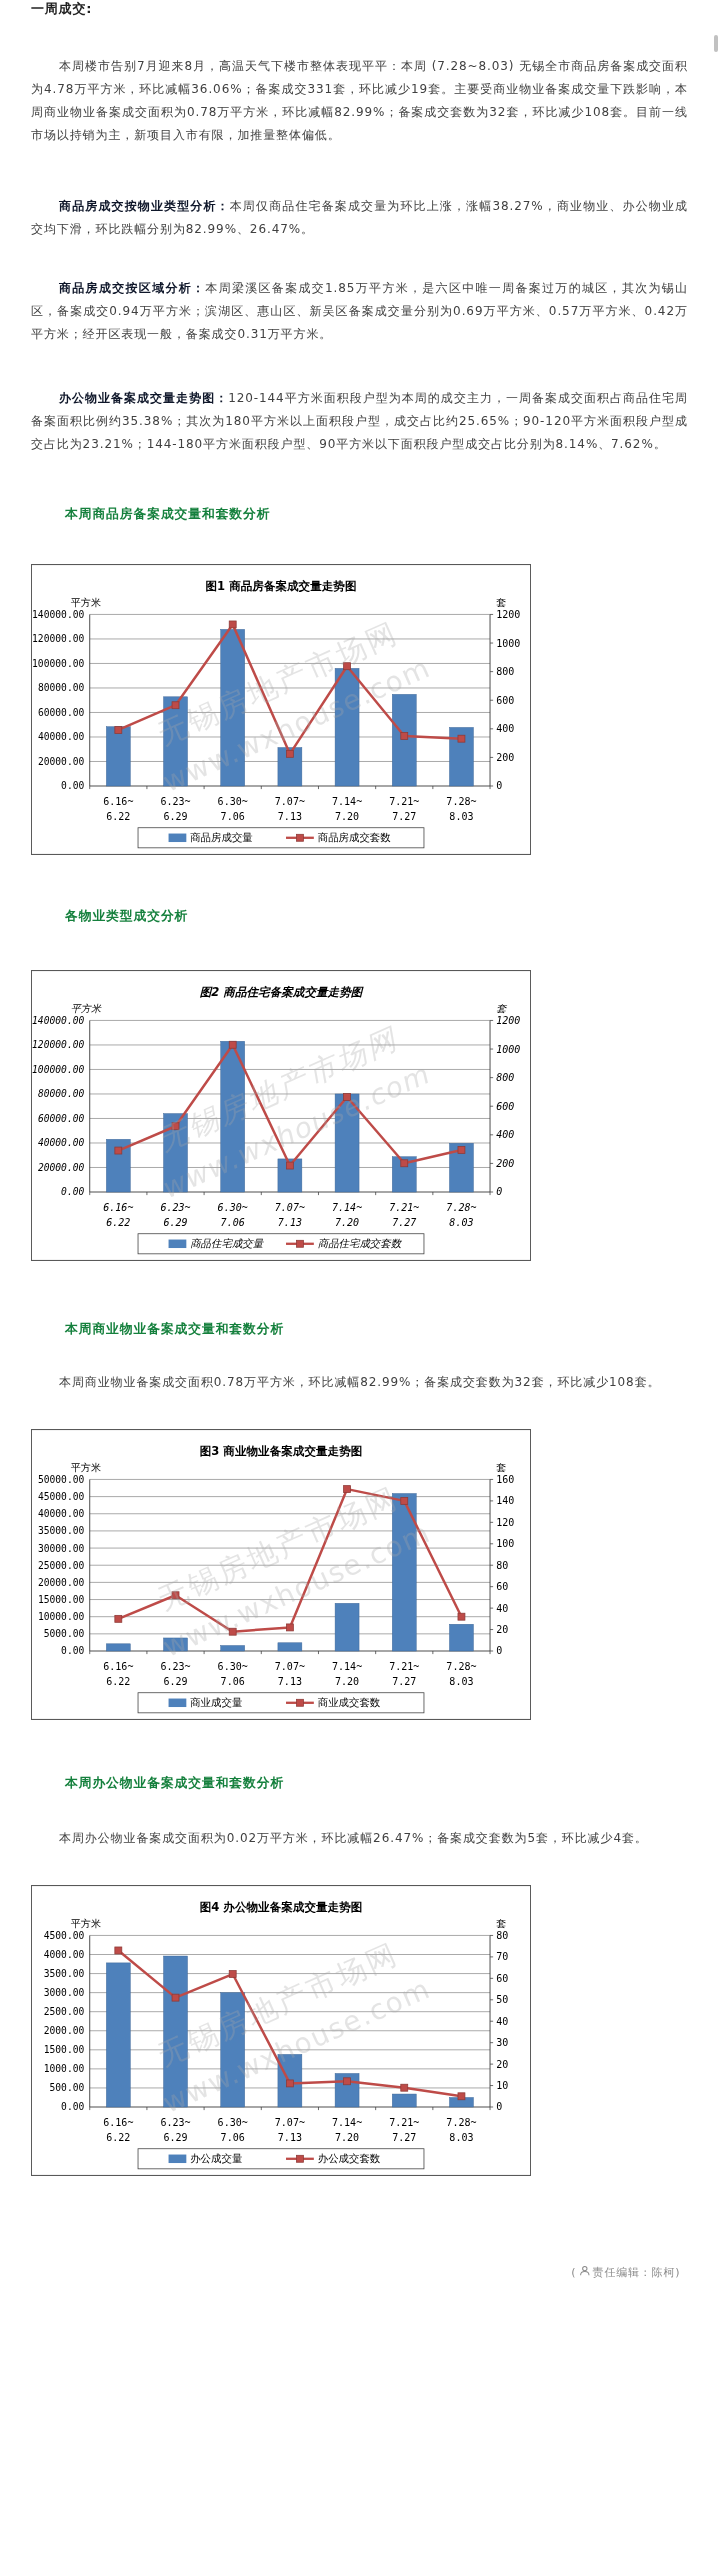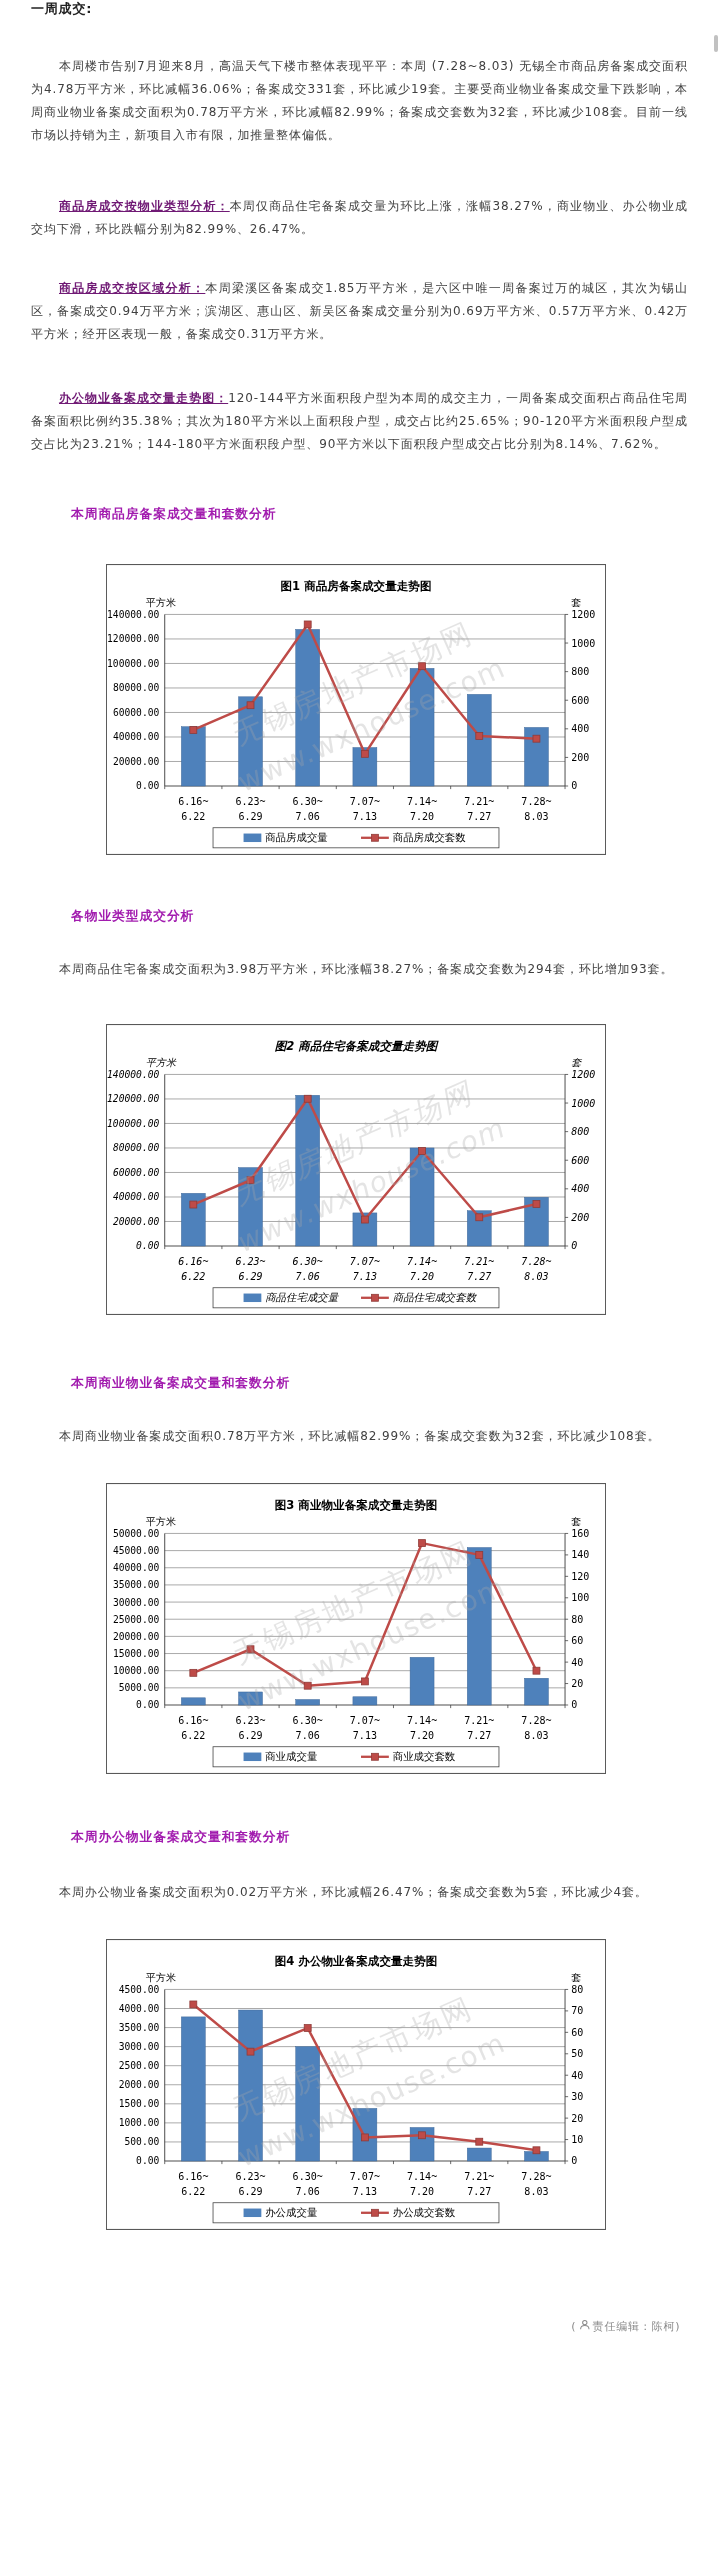--- a/index.html
+++ b/index.html
@@ -5,23 +5,23 @@
   html,body{margin:0;padding:0;}
   body{
     width:719px;height:2576px;overflow:hidden;position:relative;
     background:#ffffff;
     font-family:"DejaVu Sans","Liberation Sans",sans-serif;
     color:#3b3b3b;
   }
   .content{margin-left:31px;width:657px;}
   .h1{font-size:13px;font-weight:bold;color:#222;margin:0;line-height:18.5px;letter-spacing:0.8px;}
   .para{font-size:12px;line-height:23px;margin:0;text-indent:28px;text-align:justify;letter-spacing:0.9px;color:#404040;}
-  .para b{color:#701a75;text-decoration:underline;}
-  .h2{font-size:12.8px;font-weight:bold;color:#a21caf;margin:12px;line-height:23px;text-indent:28px;letter-spacing:0.9px;}
-  .chart{width:500px;margin-left:75px;}
+  .para b{color:#0f172a;}
+  .h2{font-size:12.8px;font-weight:bold;color:#15803d;margin:6px;line-height:23px;text-indent:28px;letter-spacing:0.9px;}
+  .chart{width:500px;}
   .chart svg{display:block;}
   .footer{margin-top:88px;text-align:right;padding-right:7.7px;color:#8a8a8a;font-size:11px;line-height:17px;letter-spacing:0.8px;}
   .footer .person{vertical-align:-1.5px;margin:0 2.3px;}
   .scrollbar-track{position:absolute;top:0;right:0;width:6.2px;height:100%;}
   .scrollbar-thumb{position:absolute;top:35px;right:0.8px;width:4.6px;height:17px;background:#c1c1c1;border-radius:2.3px;}
   
   .mt-p1{margin-top:36px;}  .mt-p2{margin-top:48px;}  .mt-p3{margin-top:36px;}
   .mt-p4{margin-top:41px;}  .mt-h2a{margin-top:46px;} .mt-p5{margin-top:32px;}
   .mt-c1{margin-top:39px;}  .mt-h2b{margin-top:49px;} .mt-h2c{margin-top:31px;}
   .mt-p6{margin-top:31px;}  .mt-c2{margin-top:43px;font-style:italic;}  .mt-h2d{margin-top:56px;}
@@ -130,21 +130,20 @@
         <text x="206" y="358.5" font-size="13.5" fill="#000" font-family="&quot;DejaVu Sans&quot;,&quot;Liberation Sans&quot;,sans-serif">商品房成交量</text>
         <line x1="330" y1="354" x2="366" y2="354" stroke="#BE4B48" stroke-width="3"></line>
         <rect x="343.5" y="349.5" width="9" height="9" fill="#BE4B48" stroke="#8E3A37" stroke-width="1"></rect>
         <text x="371" y="358.5" font-size="13.5" fill="#000" font-family="&quot;DejaVu Sans&quot;,&quot;Liberation Sans&quot;,sans-serif">商品房成交套数</text>
       </svg>
     </div>
 
   <h2 class="h2 mt-h2b">各物业类型成交分析</h2>
 
 
-  <p class="para mt-p6">本周商品住宅备案成交面积为3.98万平方米，环比涨幅38.27%；备案成交套数为294套，环比增加93套。</p>
 
   <div class="chart mt-c2">
       <svg viewBox="0 0 647 376" width="500" height="291">
         <rect x="0.5" y="0.5" width="646" height="375" fill="#ffffff" stroke="#3F3F3F" stroke-width="1.2"></rect>
         <text x="323.5" y="34" text-anchor="middle" font-size="15" font-weight="bold" fill="#000" font-family="&quot;DejaVu Sans&quot;,&quot;Liberation Sans&quot;,sans-serif">图2  商品住宅备案成交量走势图</text>
         <text x="71" y="54" text-anchor="middle" font-size="13" fill="#000" font-family="&quot;DejaVu Sans&quot;,&quot;Liberation Sans&quot;,sans-serif">平方米</text>
         <text x="602" y="54" text-anchor="start" font-size="13" fill="#000" font-family="&quot;DejaVu Sans&quot;,&quot;Liberation Sans&quot;,sans-serif">套</text>
         <line x1="76" y1="65" x2="594" y2="65" stroke="#909090" stroke-width="1"></line>
         <text x="69" y="69.5" text-anchor="end" font-size="12.5" fill="#000" font-family="&quot;DejaVu Sans Mono&quot;,&quot;Liberation Mono&quot;,monospace">140000.00</text>
         <line x1="76" y1="96.71428571428572" x2="594" y2="96.71428571428572" stroke="#909090" stroke-width="1"></line>

